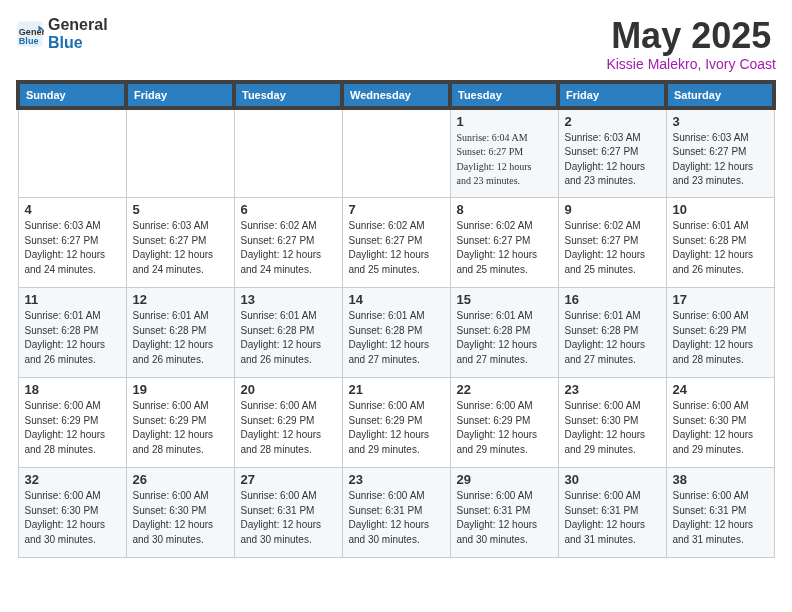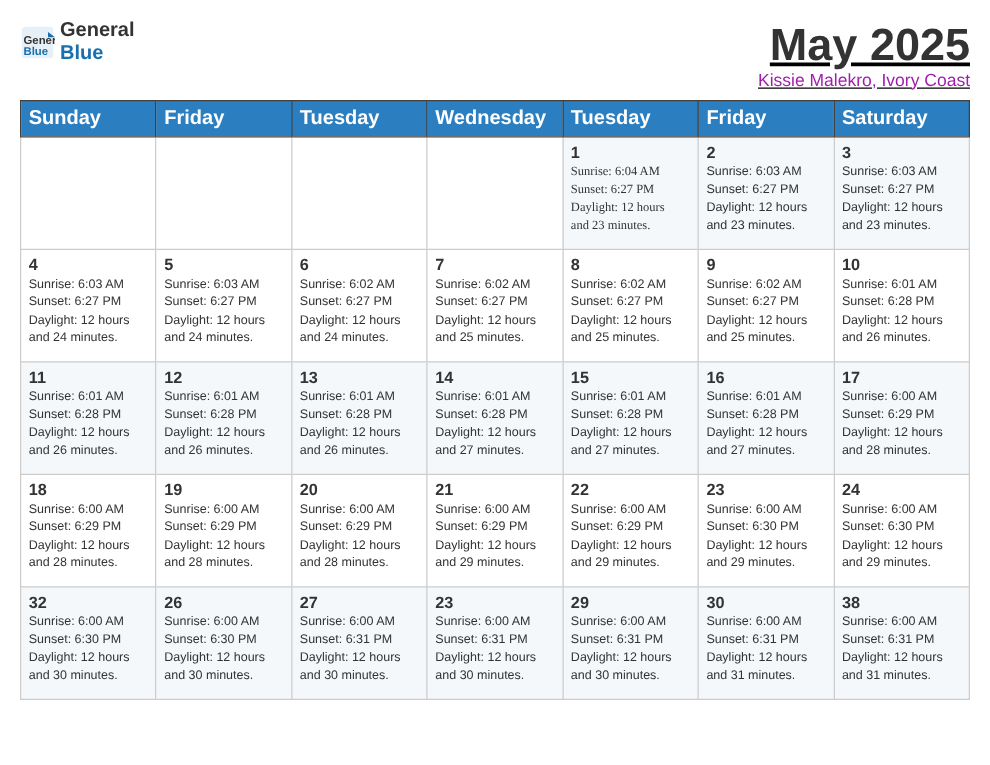--- a/index.html
+++ b/index.html
@@ -19,22 +19,21 @@
     .logo {
       display: flex;
       align-items: center;
       gap: 4px;
     }
     .logo-icon {
       width: 28px;
       height: 28px;
     }
     .title-block {
-      text-align: right;
-      text-decoration: underline;
+      text-align: center;
     }
     .month-title {
       font-size: 36px;
       font-weight: bold;
       color: #333;
       line-height: 1.1;
     }
     .location {
       font-size: 14px;
       color: #a21caf;
@@ -42,23 +41,23 @@
     table {
       width: 100%;
       border-collapse: collapse;
       font-size: 10.5px;
     }
     thead tr th {
       background-color: #2b7fc1;
       color: #fff;
       text-align: left;
       padding: 5px 6px;
-      font-size: 16px;
+      font-size: 11px;
       font-weight: bold;
-      border: 1px solid #404040;
+      border: 4px solid #404040;
     }
     tbody tr td {
       border: 1px solid #ccc;
       vertical-align: top;
       padding: 4px 6px;
       height: 90px;
       width: 14.28%;
       background: #fff;
     }
     tbody tr:nth-child(odd) td {

